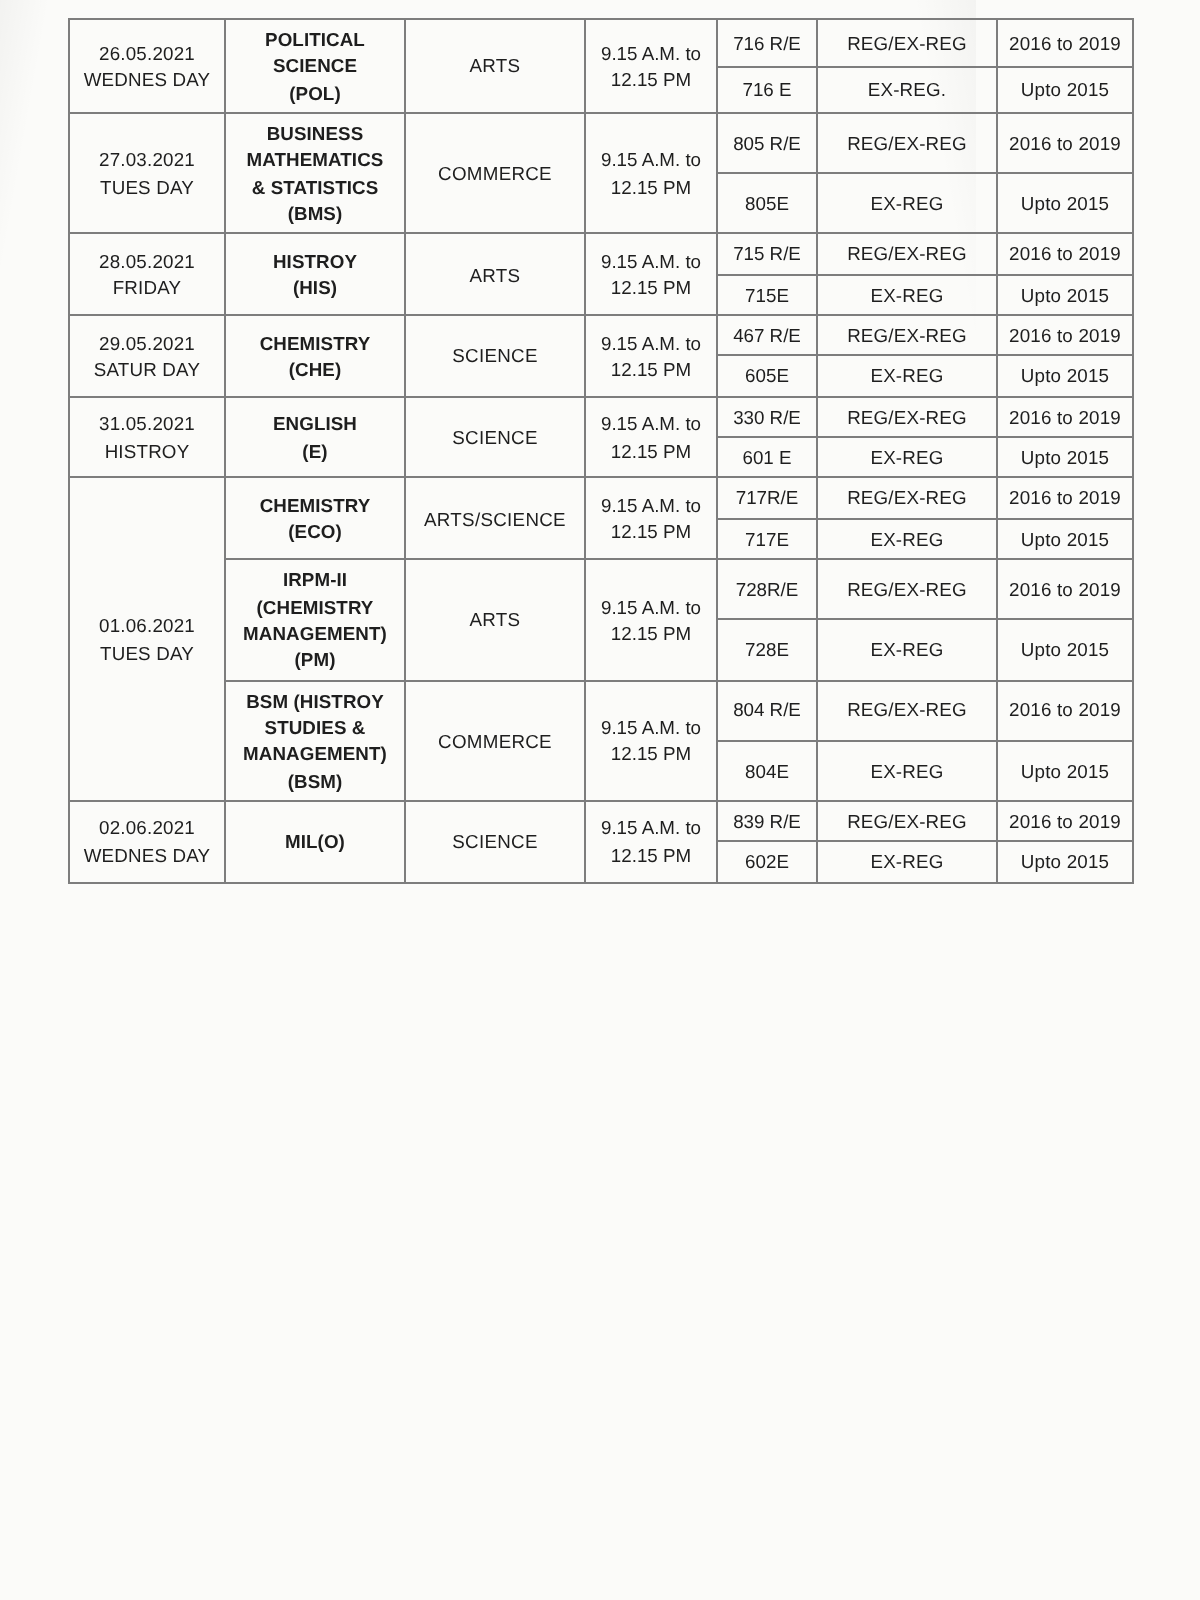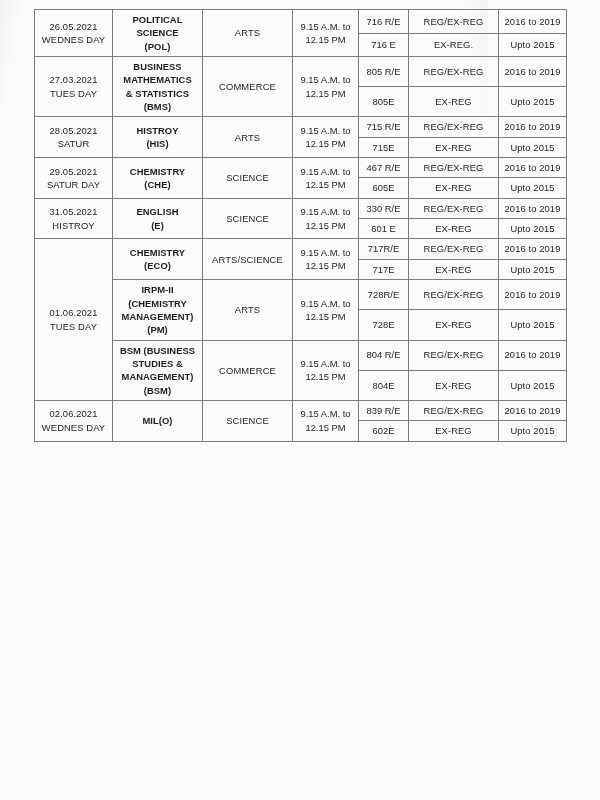--- a/index.html
+++ b/index.html
@@ -157,21 +157,21 @@
             <td class="years-cell">2016 to 2019</td>
           </tr>
           <tr>
             <td class="code-cell">805E</td>
             <td class="reg-cell">EX-REG</td>
             <td class="years-cell">Upto 2015</td>
           </tr>
           <tr>
             <td class="date-cell" rowspan="2">
               <span class="line">28.05.2021</span>
-              <span class="line">SATUR</span>
+              <span class="line">FRIDAY</span>
             </td>
             <td class="subject-cell" rowspan="2">
               <span class="line">HISTROY</span>
               <span class="line">(HIS)</span>
             </td>
             <td class="stream-cell" rowspan="2">ARTS</td>
             <td class="time-cell" rowspan="2">
               <span class="line">9.15 A.M. to</span>
               <span class="line">12.15 PM</span>
             </td>
@@ -269,21 +269,21 @@
             <td class="reg-cell">REG/EX-REG</td>
             <td class="years-cell">2016 to 2019</td>
           </tr>
           <tr>
             <td class="code-cell">728E</td>
             <td class="reg-cell">EX-REG</td>
             <td class="years-cell">Upto 2015</td>
           </tr>
           <tr>
             <td class="subject-cell" rowspan="2">
-              <span class="line">BSM (BUSINESS</span>
+              <span class="line">BSM (HISTROY</span>
               <span class="line">STUDIES &amp;</span>
               <span class="line">MANAGEMENT)</span>
               <span class="line">(BSM)</span>
             </td>
             <td class="stream-cell" rowspan="2">COMMERCE</td>
             <td class="time-cell" rowspan="2">
               <span class="line">9.15 A.M. to</span>
               <span class="line">12.15 PM</span>
             </td>
             <td class="code-cell">804 R/E</td>

